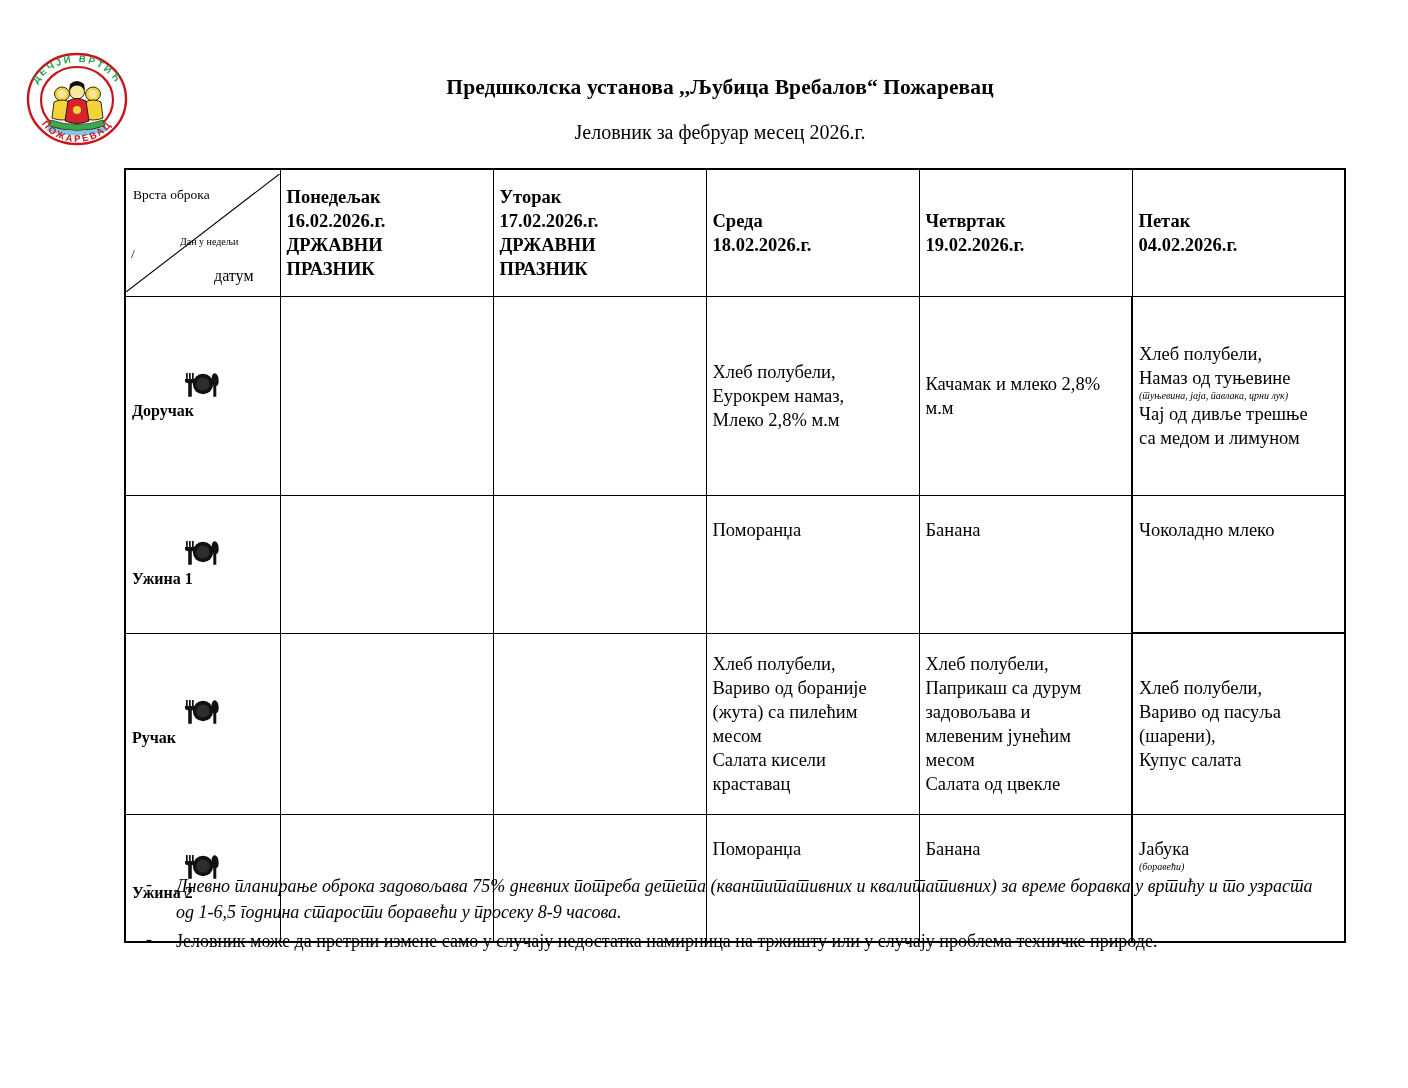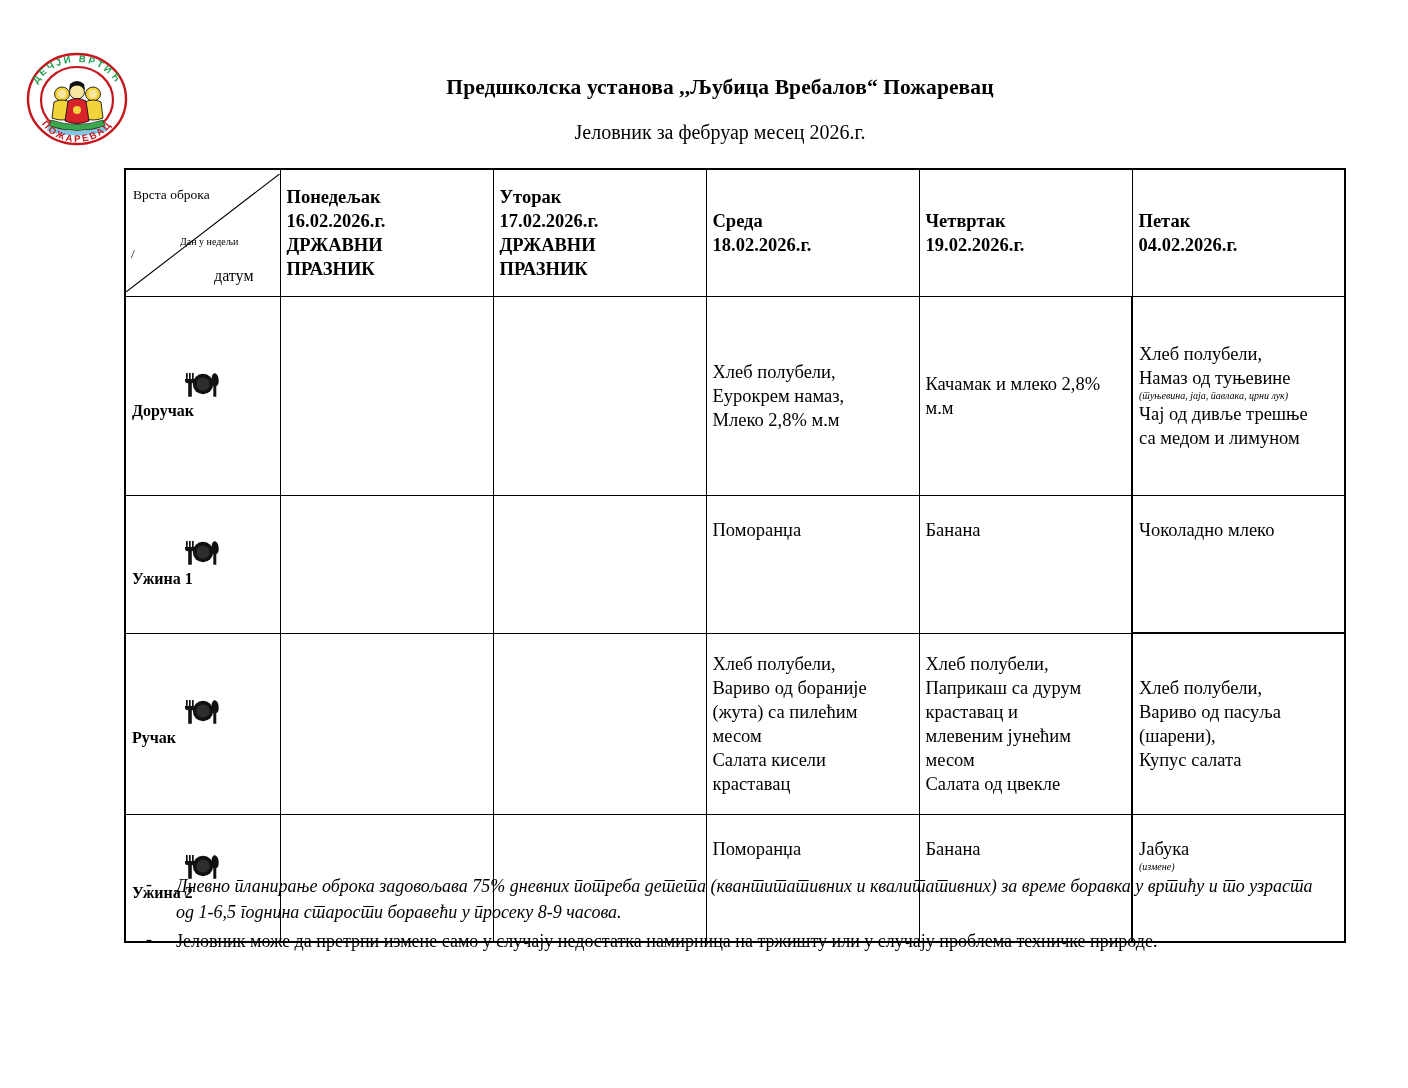--- a/index.html
+++ b/index.html
@@ -375,21 +375,21 @@
         <span class="food-line">Хлеб полубели,</span>
         <span class="food-line">Вариво од бораније</span>
         <span class="food-line">(жута) са пилећим</span>
         <span class="food-line">месом</span>
         <span class="food-line">Салата кисели</span>
         <span class="food-line">краставац</span>
       </td>
       <td class="food">
         <span class="food-line">Хлеб полубели,</span>
         <span class="food-line">Паприкаш са дурум</span>
-        <span class="food-line">краставац и</span>
+        <span class="food-line">задовољава и</span>
         <span class="food-line">млевеним јунећим</span>
         <span class="food-line">месом</span>
         <span class="food-line">Салата од цвекле</span>
       </td>
       <td class="food fri-thick">
         <span class="food-line">Хлеб полубели,</span>
         <span class="food-line">Вариво од пасуља</span>
         <span class="food-line">(шарени),</span>
         <span class="food-line">Купус салата</span>
       </td>
@@ -413,21 +413,21 @@
       <td class="food"></td>
       <td class="food"></td>
       <td class="food">
         <span class="food-line">Поморанџа</span>
       </td>
       <td class="food">
         <span class="food-line">Банана</span>
       </td>
       <td class="food fri-thick">
         <span class="food-line">Јабука</span>
-        <span class="food-sub">(измене)</span>
+        <span class="food-sub">(боравећи)</span>
       </td>
     </tr>
   </tbody>
 </table>
 
 <div class="notes">
   <div class="note-row note-italic">
     <span class="note-dash">-</span>
     <span class="note-text">Дневно планирање оброка задовољава 75% дневних потреба  детета (квантитативних и квалитативних) за време боравка у вртићу и то узраста од 1-6,5 годнина старости боравећи у просеку 8-9 часова.</span>
   </div>

